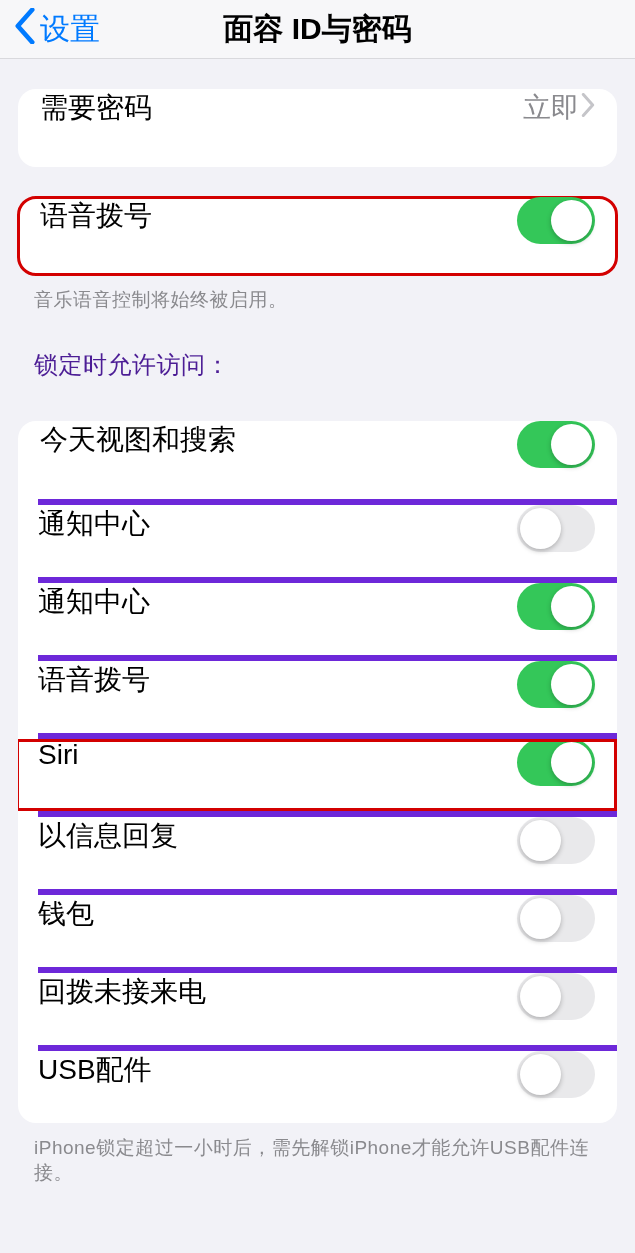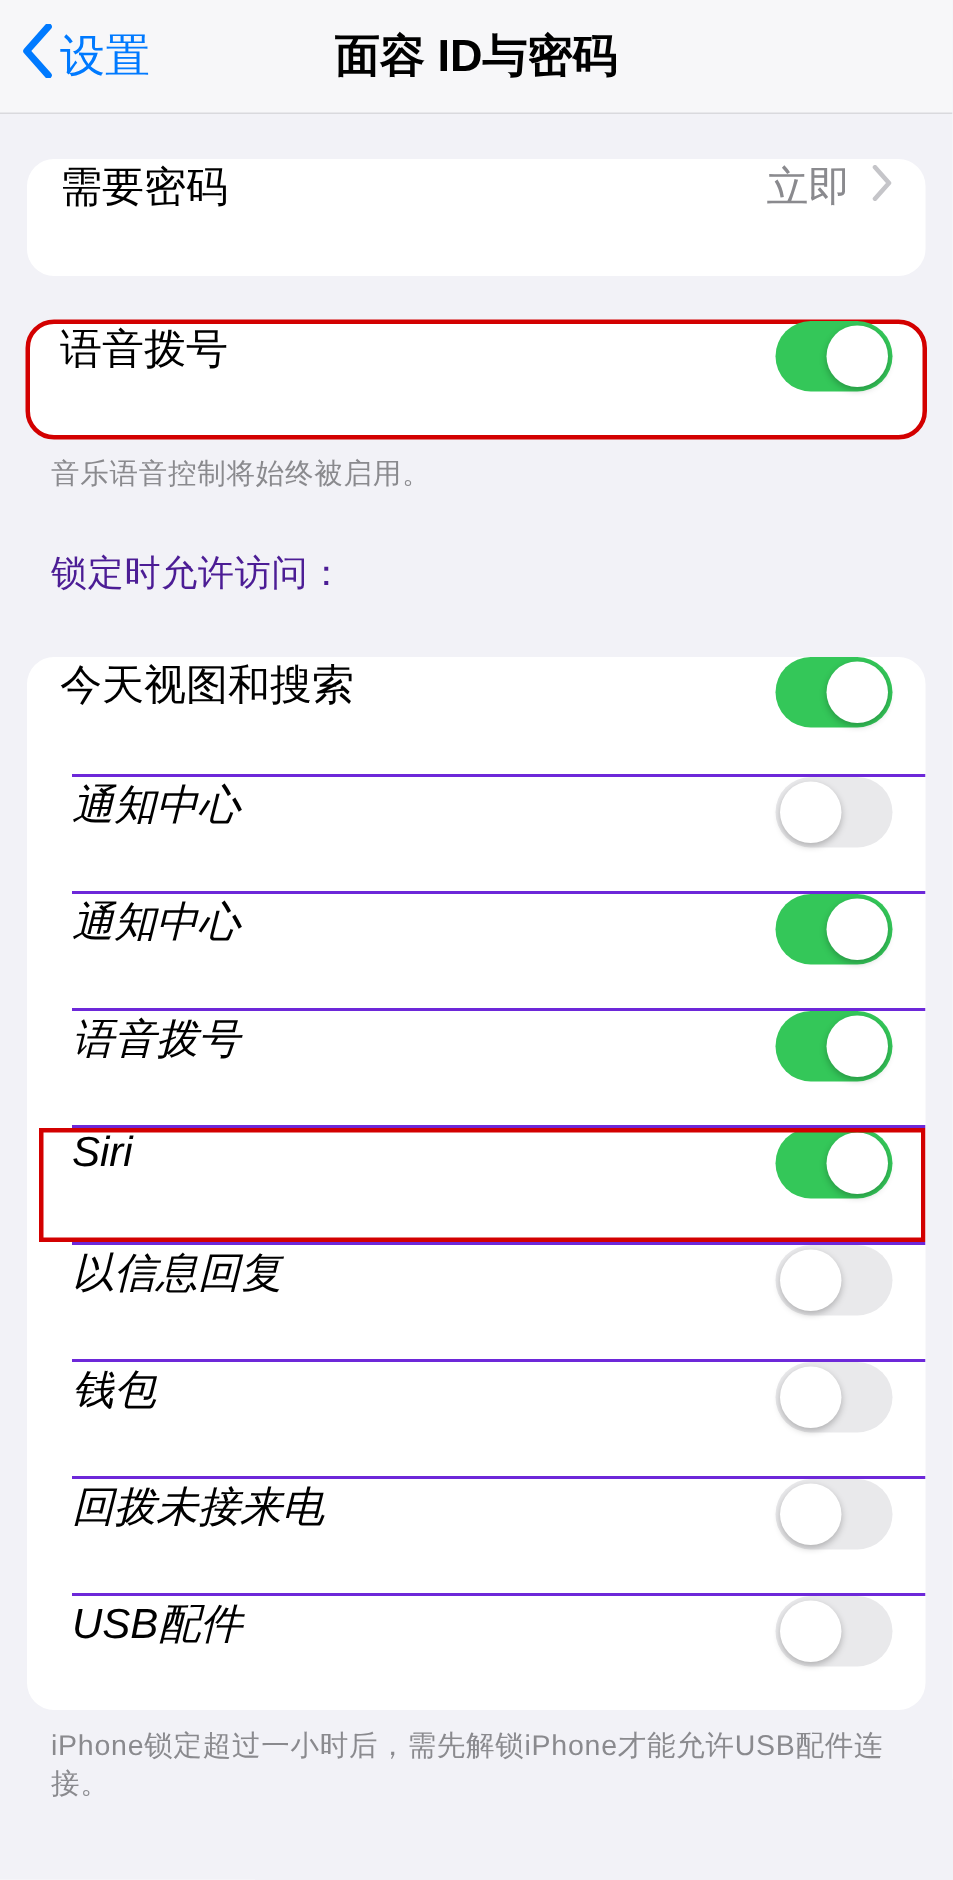--- a/index.html
+++ b/index.html
@@ -5,21 +5,21 @@
   * { box-sizing: border-box; margin: 0; padding: 0; }
   html, body {
     width: 635px;
     height: 1253px;
     font-family: -apple-system, "Helvetica Neue", Arial, sans-serif;
     background: #f2f2f7;
     color: #000;
   }
   .navbar {
     position: relative;
-    height: 76px;
+    height: 59px;
     background: #f7f7f9;
     border-bottom: 1px solid #d9d9dd;
     display: flex;
     align-items: center;
     padding: 0 10px;
   }
   .back {
     display: flex;
     align-items: center;
     gap: 4px;
@@ -48,27 +48,27 @@
     outline-offset: -2px;
   }
   .row {
     display: flex;
     align-items: flex-start;
     justify-content: space-between;
     min-height: 78px;
     padding: 0 22px;
     font-size: 28px;
   }
-  .row + .row { border-top: 2px solid #6d28d9; margin-left: 30px; padding-left: 0; font-style: italic; }
+  .row + .row { border-top: 6px solid #6d28d9; margin-left: 20px; padding-left: 0; }
   .row + .row .row-right, .row + .row .label {  }
   .row .label { color: #000; }
   .row-right {
     display: flex;
     align-items: center;
-    gap: 14px;
+    gap: 2px;
     color: #8a8a8e;
     font-size: 28px;
   }
   .chevron svg { width: 14px; height: 24px; }
   .footer-text {
     color: #8a8a8e;
     font-size: 19px;
     padding: 12px 34px 0 34px;
     line-height: 1.35;
     letter-spacing: 0.5px;

